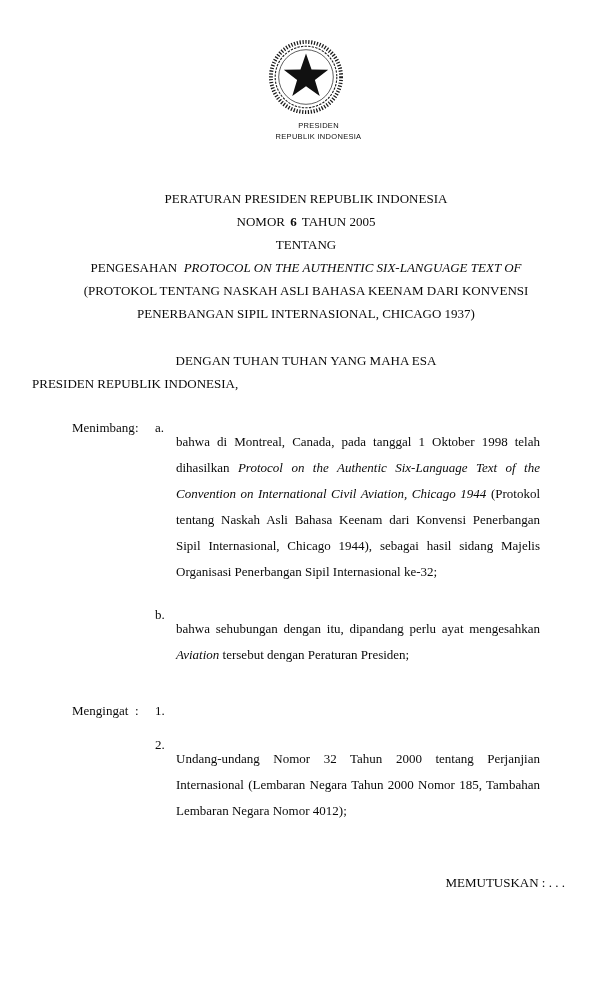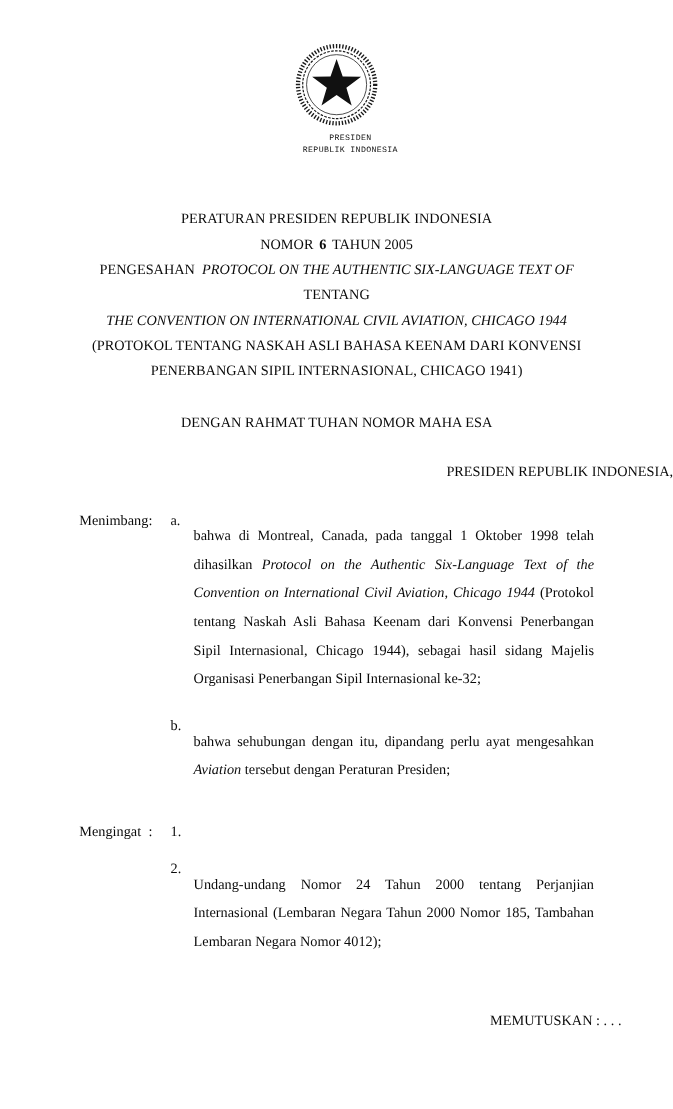--- a/index.html
+++ b/index.html
@@ -11,33 +11,33 @@
     background: #ffffff;
     color: #0a0a0a;
     font-family: "Liberation Serif", serif;
     font-size: 13px;
     overflow: hidden;
   }
   .letterhead { text-align: center; padding-top: 38px; }
   .seal svg { display: block; margin: 0 auto; }
   .seal-caption {
     margin-top: 5px;
-    font-family: Liberation Mono, monospace;
+    font-family: Liberation Sans, sans-serif;
     font-size: 7.5px;
     letter-spacing: 0.3px;
     line-height: 1.45;
     color: #111;
     margin-left: 25px;
   }
   .title-block { margin-top: 44px; text-align: center; line-height: 23px; }
   .title-block .line { white-space: nowrap; }
   .it { font-style: italic; }
   .bold { font-weight: bold; padding: 0 2px; }
   .grace { margin-top: 24px; text-align: center; line-height: 23px; }
-  .issuer { margin-top: 22px; text-align: right; line-height: 23px; }
+  .issuer { text-align: left; line-height: 23px; padding-left: 32px; }
   .clause { margin-top: 20px; padding: 0 72px; }
   .clause.mengingat { margin-top: 30px; }
   .row {
     display: grid;
     grid-template-columns: 63px 20px 21px 1fr;
     align-items: start;
     line-height: 26px;
   }
   .row + .row { margin-top: 17px; }
   .clause.mengingat .row + .row { margin-top: 8px; }
@@ -60,28 +60,27 @@
     </div>
     <div class="seal-caption">
       <div>PRESIDEN</div>
       <div>REPUBLIK INDONESIA</div>
     </div>
   </div>
 
   <div class="title-block">
     <div class="line">PERATURAN PRESIDEN REPUBLIK INDONESIA</div>
     <div class="line"><span>NOMOR</span> <b class="bold">6</b> <span>TAHUN 2005</span></div>
+    <div class="line">TENTANG</div>
     <div class="line"><span>PENGESAHAN</span>&nbsp; <span class="it">PROTOCOL ON THE AUTHENTIC SIX-LANGUAGE TEXT OF</span></div>
-    <div class="line">TENTANG</div>
-    <div class="line it">THE CONVENTION ON INTERNATIONAL CIVIL AVIATION, CHICAGO 1944</div>
     <div class="line">(PROTOKOL TENTANG NASKAH ASLI BAHASA KEENAM DARI KONVENSI</div>
-    <div class="line">PENERBANGAN SIPIL INTERNASIONAL, CHICAGO 1941)</div>
+    <div class="line">PENERBANGAN SIPIL INTERNASIONAL, CHICAGO 1937)</div>
   </div>
 
-  <div class="grace">DENGAN RAHMAT TUHAN NOMOR MAHA ESA</div>
+  <div class="grace">DENGAN TUHAN TUHAN YANG MAHA ESA</div>
 
   <div class="issuer">PRESIDEN REPUBLIK INDONESIA,</div>
 
   <div class="clause menimbang">
     <div class="row">
       <div class="label">Menimbang</div>
       <div class="colon">:</div>
       <div class="marker">a.</div>
       <div class="text"><span>bahwa di Montreal, Canada, pada tanggal 1 Oktober 1998 telah dihasilkan </span><span class="it">Protocol on the Authentic Six-Language Text of the Convention on International Civil Aviation, Chicago 1944</span><span> (Protokol tentang Naskah Asli Bahasa Keenam dari Konvensi Penerbangan Sipil Internasional, Chicago 1944), sebagai hasil sidang Majelis Organisasi Penerbangan Sipil Internasional ke-32;</span></div>
     </div>
@@ -96,19 +95,19 @@
   <div class="clause mengingat">
     <div class="row">
       <div class="label">Mengingat</div>
       <div class="colon">:</div>
       <div class="marker">1.</div>
     </div>
     <div class="row">
       <div class="label"></div>
       <div class="colon"></div>
       <div class="marker">2.</div>
-      <div class="text">Undang-undang Nomor 24 Tahun 2000 tentang Perjanjian Internasional (Lembaran Negara Tahun 2000 Nomor 185, Tambahan Lembaran Negara Nomor 4012);</div>
+      <div class="text">Undang-undang Nomor 32 Tahun 2000 tentang Perjanjian Internasional (Lembaran Negara Tahun 2000 Nomor 185, Tambahan Lembaran Negara Nomor 4012);</div>
     </div>
   </div>
 
   <div class="decision">MEMUTUSKAN : . . .</div>
 
 </div>
 
 </body></html>

